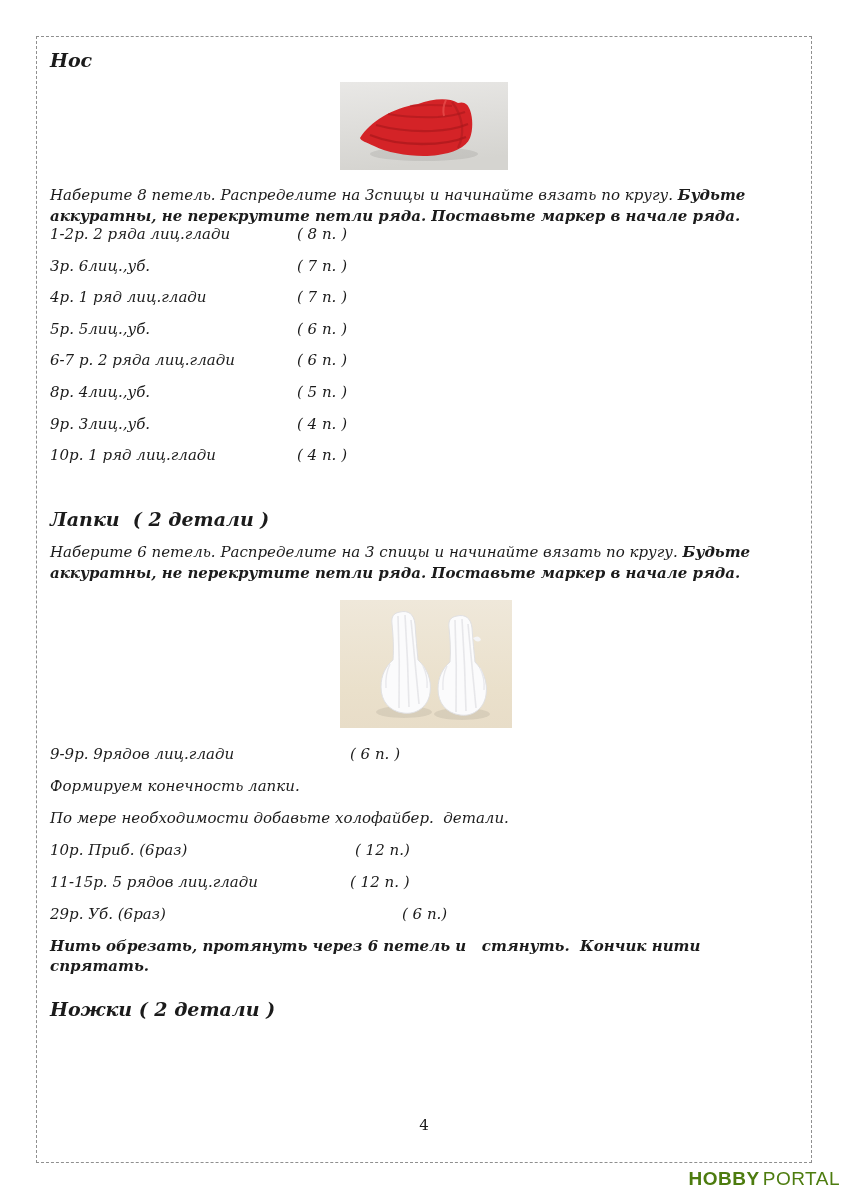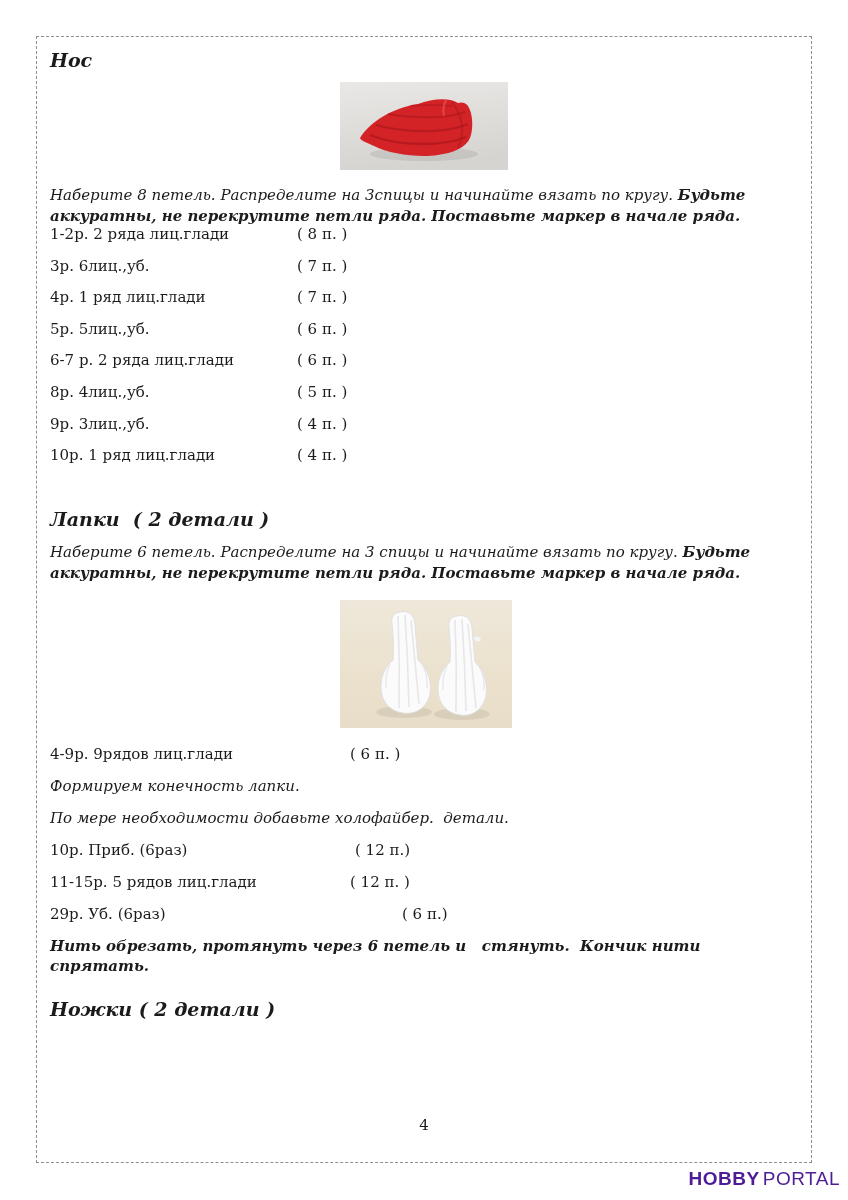--- a/index.html
+++ b/index.html
@@ -30,37 +30,37 @@
   }
   .para .b{font-weight:bold;}
   .line{
     position:absolute;left:50px;width:752px;
     font-style:italic;font-size:15px;line-height:20px;
     white-space:pre-wrap;
   }
   .line.b{font-weight:bold;}
   .row{
     position:absolute;left:50px;width:752px;height:22px;
-    font-size:15px;line-height:20px;
+    font-style:italic;font-size:15px;line-height:20px;
     white-space:pre-wrap;
   }
   .row .cnt{position:absolute;top:0;white-space:pre;}
   .photo{
     position:absolute;border:0;
   }
   .photo svg{display:block;}
   .page-number{
     position:absolute;left:0;top:1116px;width:848px;
     text-align:center;font-size:15px;font-style:normal;
   }
   .watermark{
     position:absolute;right:8px;top:1168px;
     font-family:"Liberation Sans","DejaVu Sans",sans-serif;
     font-size:19px;letter-spacing:0.5px;
-    color:#4c1d95;
+    color:#4d7c0f;
     white-space:pre;
   }
   .watermark .wb{font-weight:bold;}
   .watermark .wr{font-weight:400;margin-left:3px;}
 </style>
 </head>
 <body>
 
 <div class="page">
 
@@ -119,21 +119,21 @@
       <path d="M 60 12 C 68 10, 74 14, 75 24 C 76 38, 77 50, 78 60 C 87 68, 92 80, 90 93 C 88 107, 76 115, 63 113 C 49 111, 41 101, 41 87 C 41 75, 46 66, 53 60 C 54 48, 53 34, 52 24 C 51 16, 54 13, 60 12 Z" fill="#fbfbfc" stroke="#e0e0e2" stroke-width="1"></path>
       <path d="M 58 16 q 2 46 1 92 M 65 15 q 3 46 4 92 M 71 20 q 4 42 8 84" stroke="#e4e4e8" stroke-width="1.6" fill="none" opacity="0.9"></path>
       <path d="M 50 64 q -5 10 -4 24 M 83 66 q 5 10 4 22" stroke="#e8e8ec" stroke-width="1.4" fill="none"></path>
       <path d="M 117 16 C 125 14, 131 18, 132 28 C 133 42, 134 52, 135 62 C 143 70, 148 82, 146 95 C 144 109, 132 117, 120 115 C 106 113, 98 103, 98 89 C 98 77, 103 68, 110 62 C 111 50, 110 38, 109 28 C 108 20, 111 17, 117 16 Z" fill="#fbfbfc" stroke="#e0e0e2" stroke-width="1"></path>
       <path d="M 115 20 q 2 46 1 92 M 122 19 q 3 46 4 92 M 128 24 q 4 42 8 84" stroke="#e4e4e8" stroke-width="1.6" fill="none" opacity="0.9"></path>
       <path d="M 107 66 q -5 10 -4 24 M 140 68 q 5 10 4 22" stroke="#e8e8ec" stroke-width="1.4" fill="none"></path>
       <path d="M 133 38 q 6 -4 8 2 q -4 4 -8 -2" fill="#f4f4f6"></path>
     </svg>
   </div>
 
-  <div class="row" style="top:744px;"><span class="lbl">4-9р. 9рядов лиц.глади</span><span class="cnt" style="left:300px;">( 6 п. )</span></div>
+  <div class="row" style="top:744px;"><span class="lbl">9-9р. 9рядов лиц.глади</span><span class="cnt" style="left:300px;">( 6 п. )</span></div>
 
   <div class="line" style="top:808px;">По мере необходимости добавьте холофайбер.  детали.</div>
   <div class="line" style="top:776px;">Формируем конечность лапки.</div>
 
   <div class="row" style="top:840px;"><span class="lbl">10р. Приб. (6раз)</span><span class="cnt" style="left:305px;">( 12 п.)</span></div>
   <div class="row" style="top:872px;"><span class="lbl">11-15р. 5 рядов лиц.глади</span><span class="cnt" style="left:300px;">( 12 п. )</span></div>
   <div class="row" style="top:904px;"><span class="lbl">29р. Уб. (6раз)</span><span class="cnt" style="left:352px;">( 6 п.)</span></div>
 
   <div class="line b" style="top:936px;">Нить обрезать, протянуть через 6 петель и   стянуть.  Кончик нити спрятать.</div>
 

